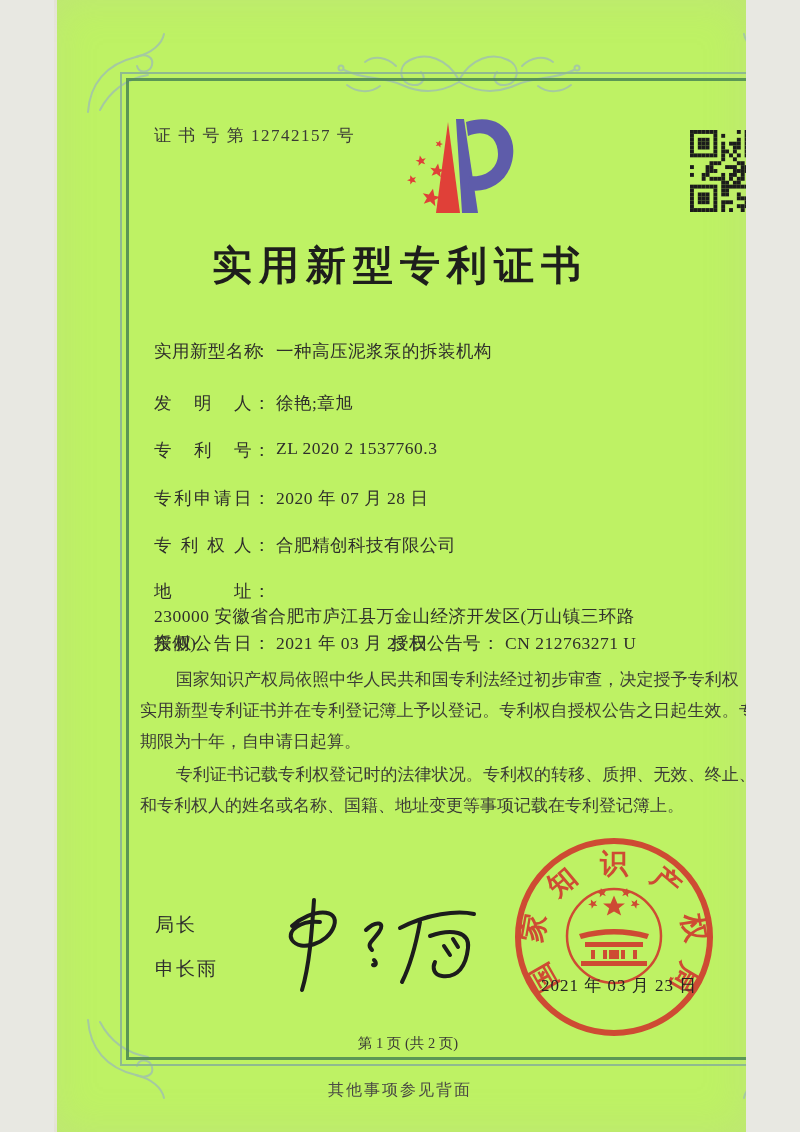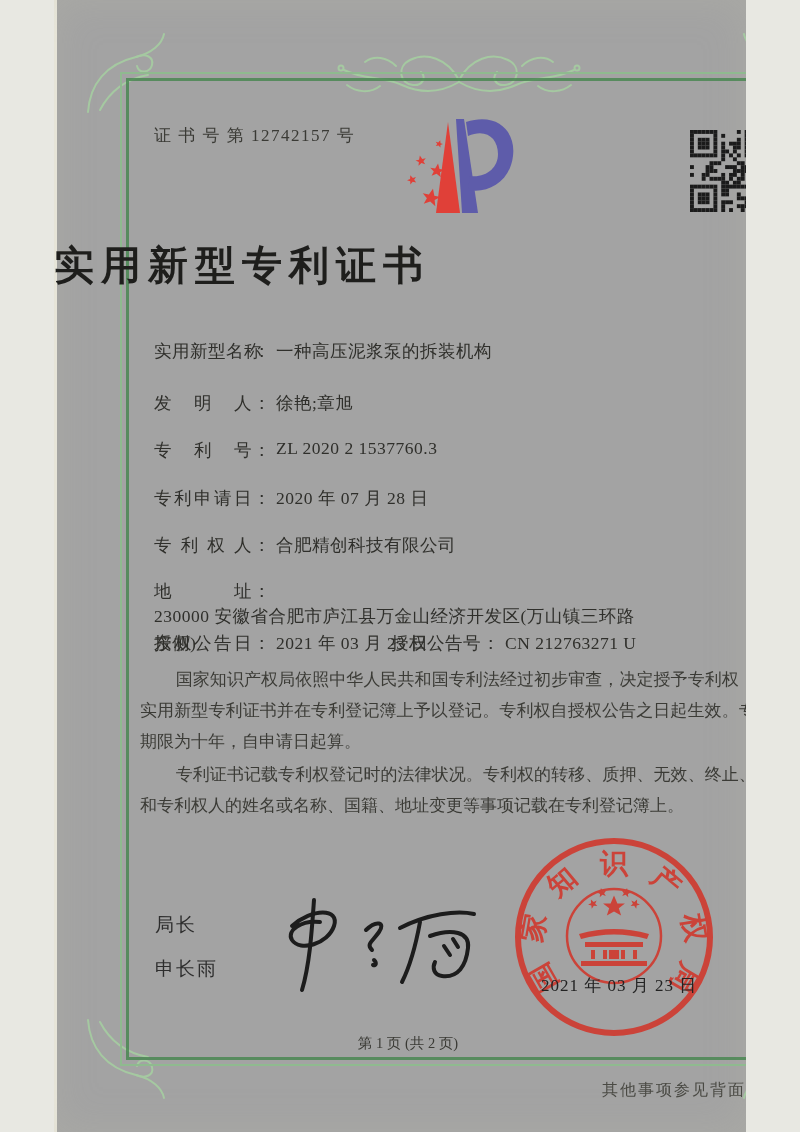--- a/index.html
+++ b/index.html
@@ -1,33 +1,33 @@
 <!DOCTYPE html>
 <html style="--frame-green: #4a8752; --frame-light: #8fba8f; --seal-red: #d0392e; --logo-red: #e04038; --logo-purple: #5e5caa; --orn-green: #a5c9a1; --ink: #2d2d2d;"><head>
 <meta charset="utf-8">
 <style>
   :root{
     --frame-green:#4a8752; --frame-light:#8fba8f; --seal-red:#d0392e;
     --logo-red:#e04038; --logo-purple:#5e5caa; --orn-green:#a5c9a1; --ink:#2d2d2d;
   }
   html,body{margin:0;padding:0;background:#e8e8e2;}
   #page{position:relative;width:692px;height:1132px;margin:0 auto;
-    background:#a3a3a3;overflow:hidden;
+    background:#bef264;overflow:hidden;
     box-shadow:inset 0 0 40px rgba(190,190,170,.25), inset 3px 0 0 #eceadf;
     font-family:"Liberation Serif","DejaVu Serif",serif;color:var(--ink);}
   .abs{position:absolute;}
   
   #frame-outer{left:66px;top:72px;width:676px;height:990px;border:2px solid var(--frame-light);}
   #frame-inner{left:4px;top:4px;right:4px;bottom:4px;position:absolute;border:3px solid var(--frame-green);opacity:.85;}
   
   #cert-no{left:100px;top:124px;font-size:17px;letter-spacing:1.5px;color:#3a3a35;}
   #logo{left:336px;top:110px;}
   #qr{left:636px;top:130px;}
   
-  #title{left:0;right:0;top:238px;font-size:40px;font-weight:600;
+  #title{left:0;right:0;top:238px;text-align:center;font-size:40px;font-weight:600;
     letter-spacing:7px;color:#1e1e1c;}
   
   .frow{left:100px;font-size:17.5px;letter-spacing:.5px;color:#2f2f2b;white-space:nowrap;}
   .flabel{display:inline-block;width:98px;text-align:justify;text-align-last:justify;vertical-align:top;}
   .fcolon{margin:0 5px 0 1px;vertical-align:top;}
   .fvalue{display:inline-block;vertical-align:top;}
   #row-name{top:339px}#row-inventor{top:391px}#row-patno{top:438px}
   #row-filing{top:486px}#row-patentee{top:533px}#row-address{top:579px}
   #row-grant{top:631px}
   #row-address{white-space:normal;}
@@ -38,21 +38,21 @@
     color:#3b3b36;text-align:justify;}
   #body-text p{margin:0 0 2px 0;text-indent:2.1em;font-family:Liberation Serif, serif;}
   
   #officer-title{left:101px;top:912px;font-size:19px;letter-spacing:2px;}
   #officer-name{left:101px;top:948px;font-size:19px;letter-spacing:2px;margin-top:8px;}
   #signature{left:208px;top:878px;}
   #seal{left:455px;top:832px;opacity:.9;}
   #seal-date{left:487px;top:974px;font-size:17px;letter-spacing:1px;color:#222;}
   
   #page-no{left:0;right:0;top:1034px;text-align:center;font-size:14.5px;color:#3a3a35;padding-left:16px;}
-  #back-note{left:0;right:0;top:1080px;text-align:right;font-size:16px;color:#4a4a44;letter-spacing:2px;}
+  #back-note{left:0;right:0;top:1080px;text-align:center;font-size:16px;color:#4a4a44;letter-spacing:2px;}
   .orn{color:var(--orn-green);}
   svg text.sealch{font-family:"Liberation Serif",serif;font-weight:bold;}
 </style>
 </head>
 <body>
 
 <div id="page">
 
   <svg class="abs orn" style="left:272px;top:40px" width="266" height="66" viewBox="0 0 266 66">
     <g fill="none" stroke="currentColor" stroke-width="2" stroke-linecap="round">

